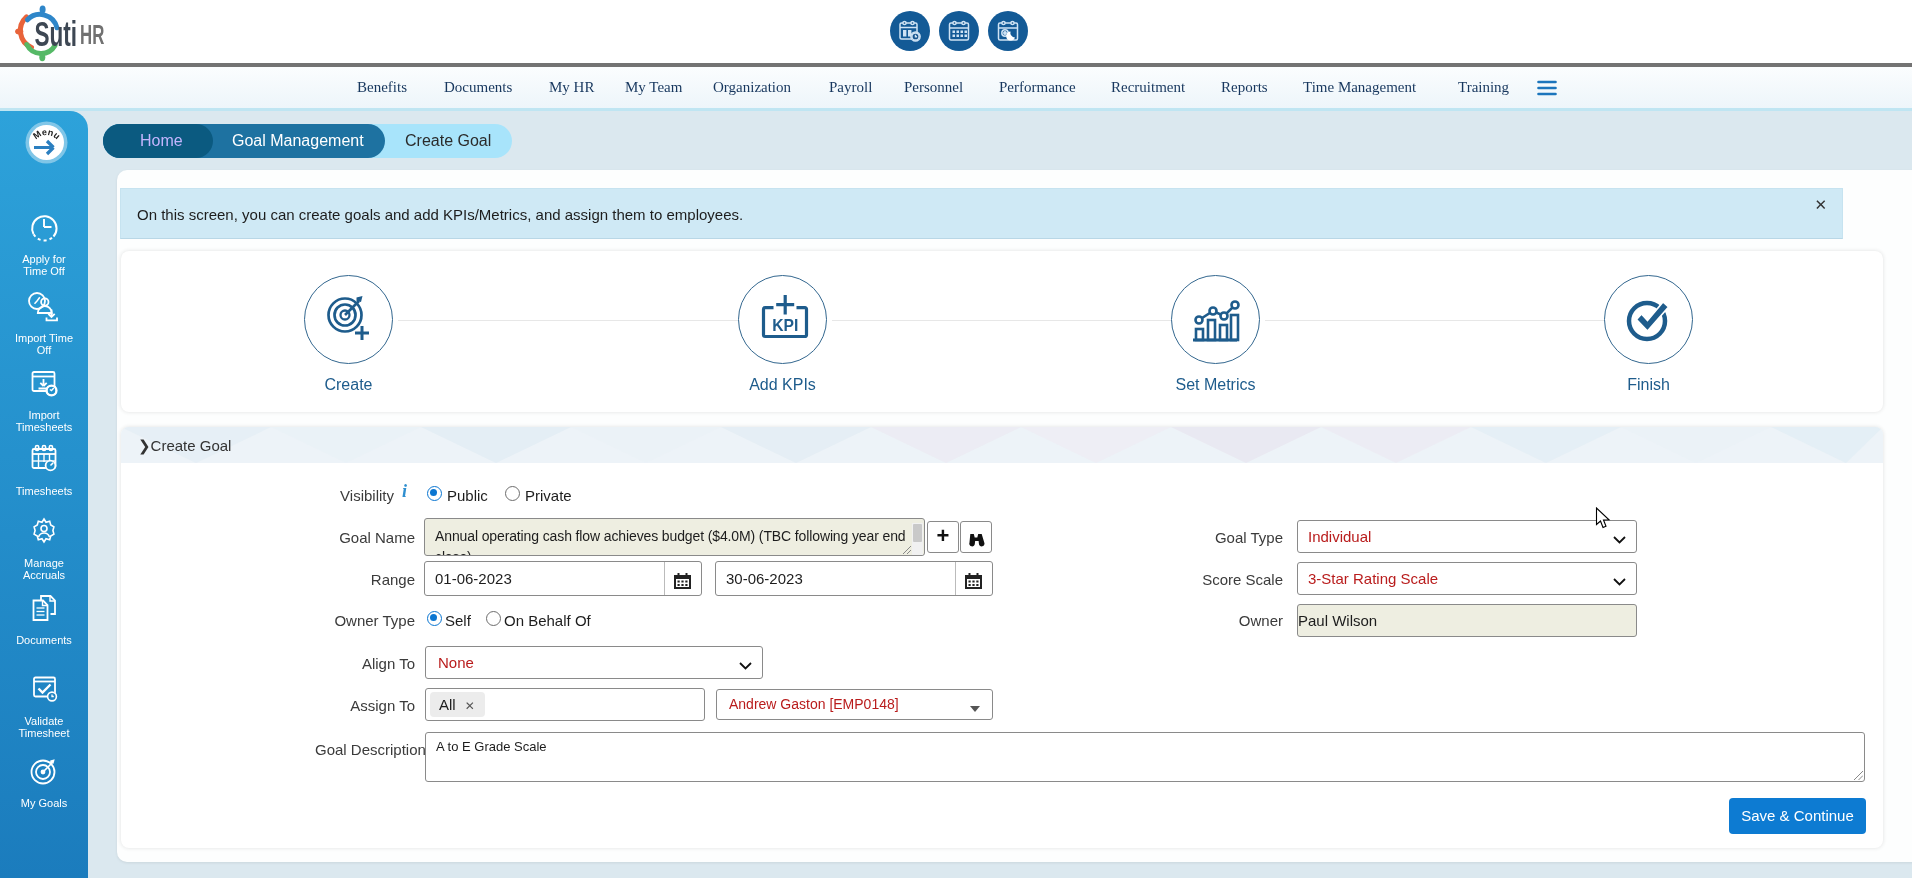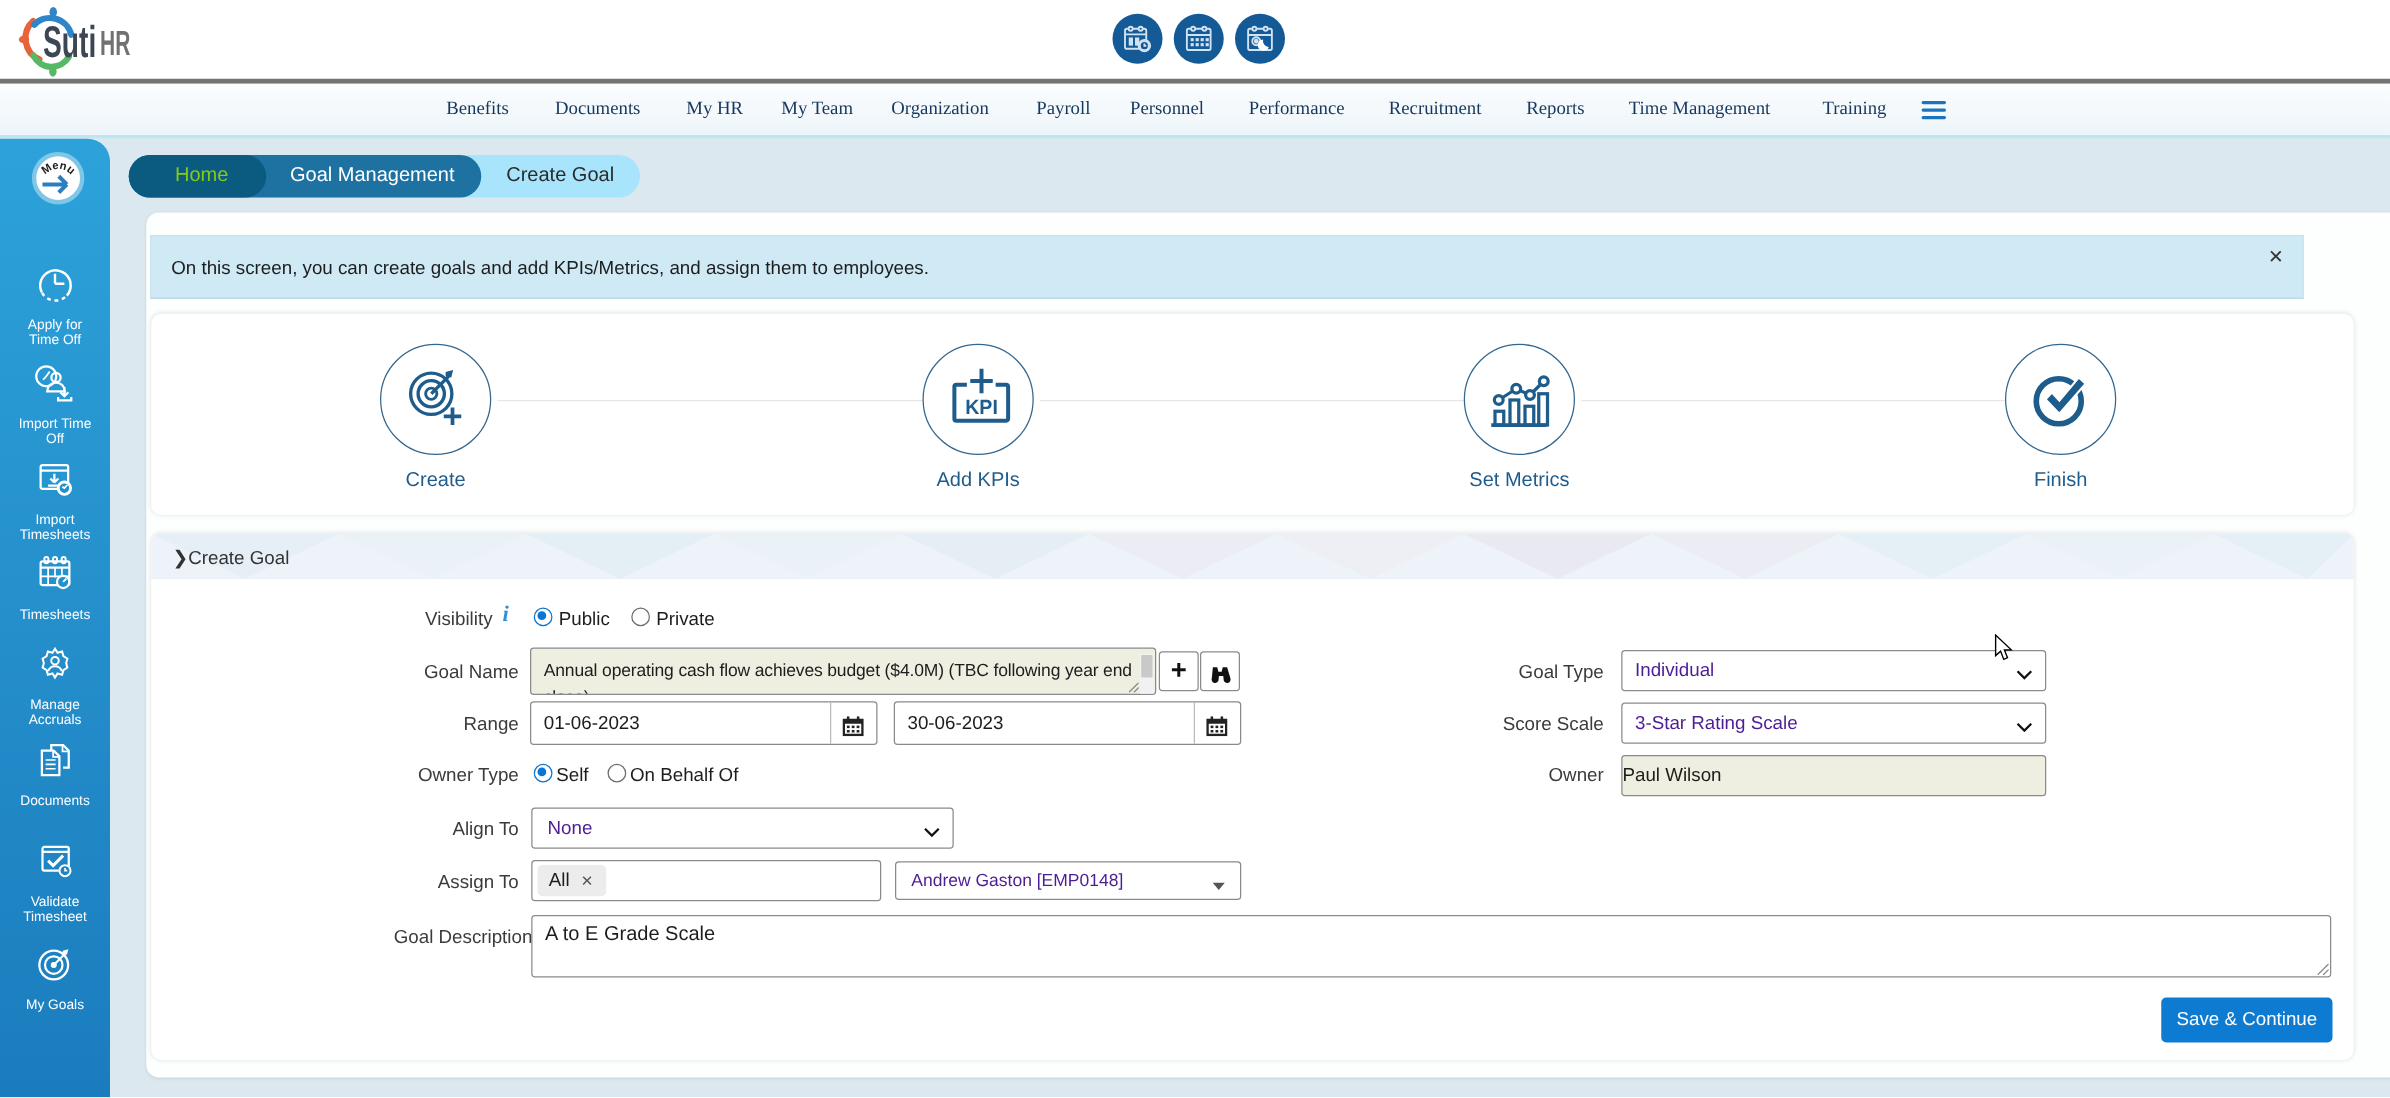--- a/index.html
+++ b/index.html
@@ -45,21 +45,21 @@
 
 #form { position:absolute; left:4px; top:257px; width:1762px; height:421px; background:#fff; border-radius:8px; box-shadow:0 0 4px rgba(0,0,0,.12); overflow:hidden; }
 #formhead { position:absolute; left:0; top:0; width:1762px; height:36px; background:linear-gradient(90deg,#eef5f9,#e9f1f7 30%,#f3eef5 55%,#ecf3f8); border-bottom:1px solid #e0e8ee; }
 #formhead span { position:absolute; left:17px; top:10px; font-size:15px; color:#333; }
 .flabel { position:absolute; font-size:15px; color:#3b3b3b; text-align:right; white-space:nowrap; }
 .radio { position:absolute; width:15px; height:15px; border-radius:50%; border:1.6px solid #6d6d6d; background:#fff; }
 .radio.on { border:1.8px solid #0b76d1; }
 .radio.on::after { content:""; position:absolute; left:2.1px; top:2.1px; width:7.2px; height:7.2px; border-radius:50%; background:#0b76d1; }
 .rlbl { position:absolute; font-size:15px; color:#1d1d1d; white-space:nowrap; }
 .inp { position:absolute; background:#fff; border:1px solid #8a8a8a; border-radius:3px; font-size:15px; color:#1d1d1d; }
-.sel { position:absolute; background:#fff; border:1px solid #8a8a8a; border-radius:3px; font-size:15px; color:#4c1d95; }
+.sel { position:absolute; background:#fff; border:1px solid #8a8a8a; border-radius:3px; font-size:15px; color:#b91c1c; }
 #savebtn { position:absolute; left:1608px; top:371px; width:137px; height:36px; background:#0d7bd2; border-radius:4px; color:#fff; font-size:15px; text-align:center; line-height:36px; }
 </style>
 </head>
 <body>
 <div id="page">
   <div id="header">
     <div id="logo" class="abs" style="left:0px;top:0px;">
       <svg width="220" height="66" viewBox="0 0 220 66">
         <g fill="none" stroke-linecap="round">
           <path d="M 26.5 16.8 A 18.5 18.5 0 0 0 31.5 47.5" stroke="#e8633a" stroke-width="5"></path>
@@ -248,21 +248,21 @@
     </svg>
   </div>
 
   <div class="crumb" style="left:103px;width:409px;background:#a8e4fb;">
       <span style="left:302px;color:#2b2b2b;">Create Goal</span>
     </div>
   <div class="crumb" style="left:103px;width:282px;background:#1e72a1;">
       <span style="left:129px;color:#fff;">Goal Management</span>
     </div>
   <div class="crumb" style="left:103px;width:110px;background:#0b5a80;">
-      <span style="left:37px;color:#84cc16;">Home</span>
+      <span style="left:37px;color:#c4b5fd;">Home</span>
     </div>
 
   <div id="panel">
     <div id="banner">
       <span class="txt">On this screen, you can create goals and add KPIs/Metrics, and assign them to employees.</span>
       <span class="x">✕</span>
     </div>
     <div id="steps">
       <div class="stepline" style="left:277px;width:346px;"></div>
       <div class="stepline" style="left:711px;width:346px;"></div>
@@ -413,21 +413,21 @@
 
       <div class="flabel" style="left:194px;top:270px;width:100px;">Assign To</div>
       <div class="inp" style="left:304px;top:261px;width:280px;height:33px;">
         <div style="position:absolute;left:4px;top:3px;height:25px;border-radius:4px;background:#ececec;font-size:15px;color:#1d1d1d;line-height:25px;padding:0 10px 0 9px;">All<span style="margin-left:9px;font-size:12px;color:#555;">✕</span></div>
       </div>
       <div class="sel" style="left:595px;top:262px;width:277px;height:31px;line-height:29px;padding-left:12px;font-size:14px;">Andrew Gaston [EMP0148]<svg width="10" height="6" style="position:absolute;right:12px;top:16px;">
             <path d="M0 0 h10 l-5 6 z" fill="#555"></path>
           </svg></div>
 
       <div class="flabel" style="left:194px;top:314px;width:100px;">Goal Description</div>
-      <div class="inp" style="left:304px;top:305px;width:1440px;height:50px;padding:6px 10px;font-size:16px;">A to E Grade Scale
+      <div class="inp" style="left:304px;top:305px;width:1440px;height:50px;padding:6px 10px;font-size:13px;">A to E Grade Scale
         <svg width="9" height="9" style="position:absolute;right:1px;bottom:1px;">
             <g stroke="#888" stroke-width="1">
               <line x1="0" y1="9" x2="9" y2="0"></line>
               <line x1="4.5" y1="9" x2="9" y2="4.5"></line>
             </g>
           </svg>
       </div>
       <div id="savebtn">Save &amp; Continue</div>
     </div>
   </div>

